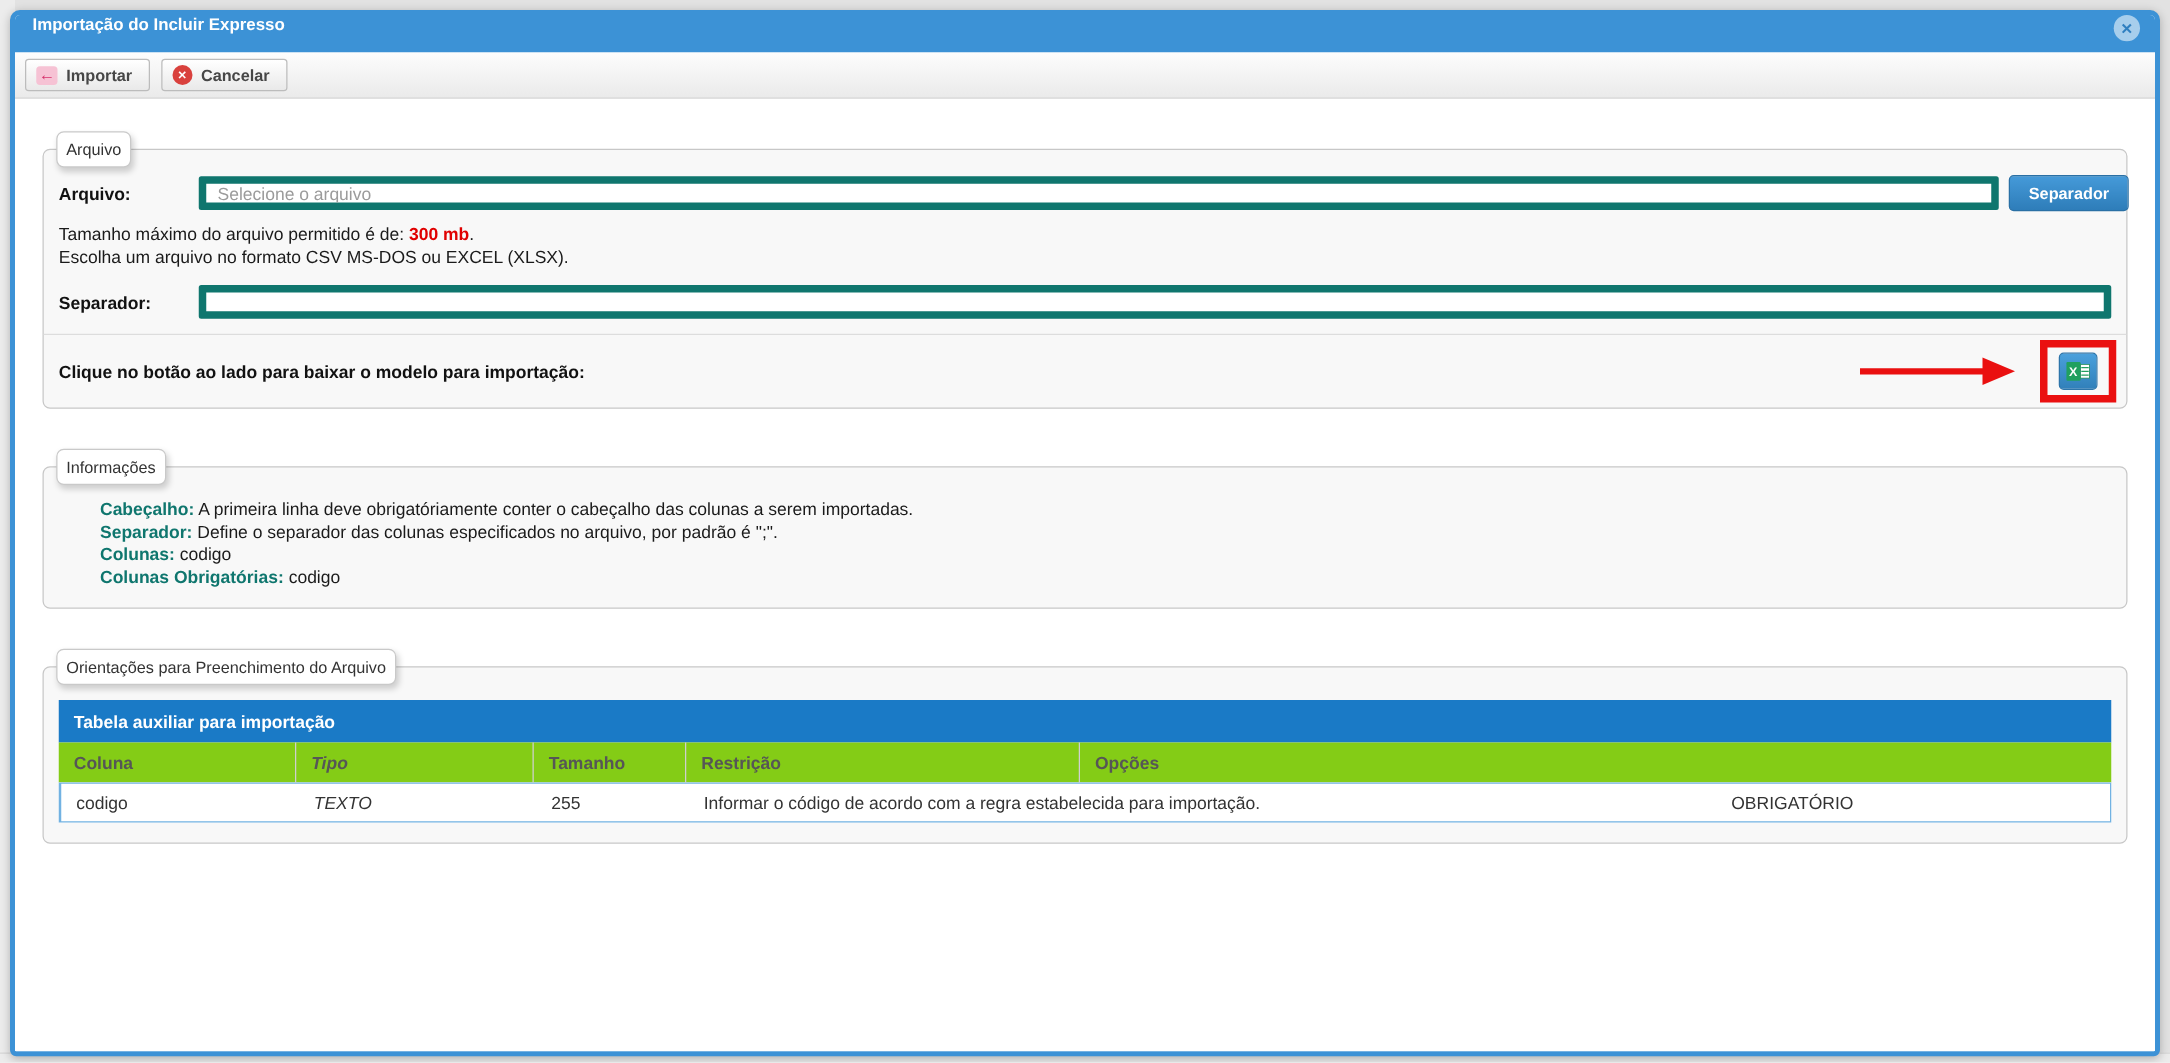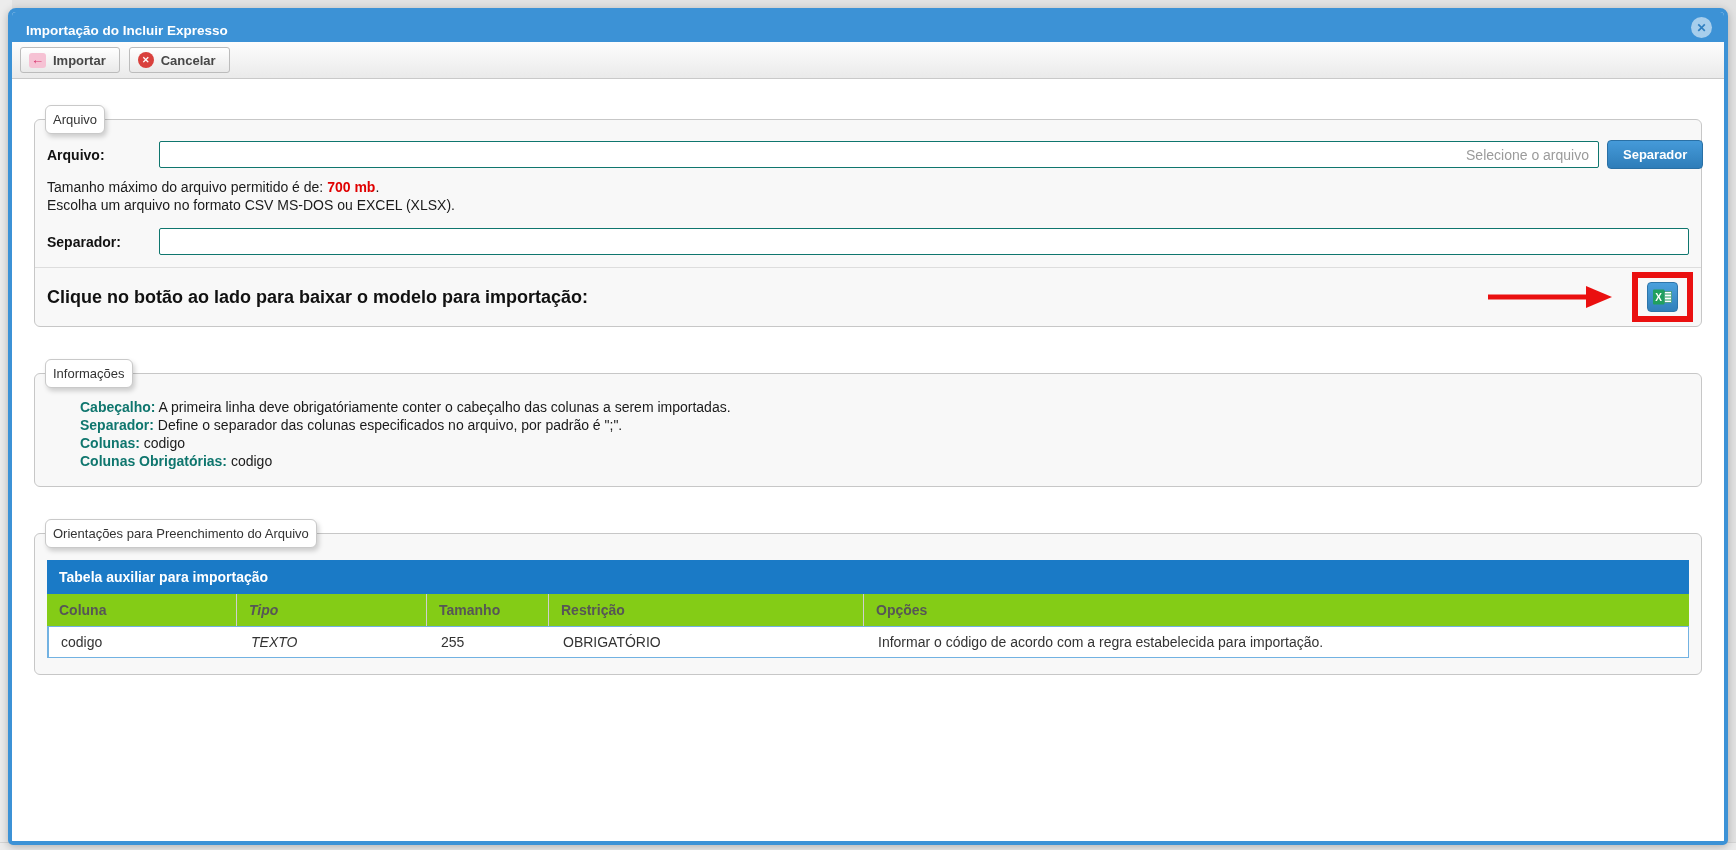--- a/index.html
+++ b/index.html
@@ -7,21 +7,21 @@
   body { background:#e2e2e2; position:relative; overflow:hidden; }
 
   
   .bg-strip { position:absolute; left:0; top:0; bottom:0; width:12px; background:#ececec; }
   .bg-bottom { position:absolute; left:0; right:0; bottom:0; height:8px; background:#ececec; border-top:1px solid #d5d5d5; }
 
   .modal { position:absolute; left:8px; top:8px; width:1720px; height:837px;
            background:#ffffff; border:4px solid #3c92d6; border-radius:8px 8px 5px 5px;
            display:flex; flex-direction:column; overflow:hidden; box-shadow:0 2px 8px rgba(0,0,0,.25); }
 
-  .titlebar { background:#3c92d6; color:#fff; height:30px; display:flex; align-items:flex-end;
+  .titlebar { background:#3c92d6; color:#fff; height:30px; display:flex; align-items:flex-start;
               padding:0 12px 4px 14px; font-size:13.5px; font-weight:bold; flex:0 0 auto; }
   .close-btn { margin-left:auto; width:21px; height:21px; border-radius:50%;
                background:rgba(255,255,255,.55); color:#2f7fc0; font-size:12px; font-weight:bold;
                display:flex; align-items:center; justify-content:center; cursor:pointer; }
 
   .toolbar { background:linear-gradient(#fdfdfd,#eaeaea); border-bottom:1px solid #c9c9c9;
              padding:5px 8px; display:flex; gap:9px; flex:0 0 auto; }
   .tb-btn { display:inline-flex; align-items:center; gap:7px; padding:4px 13px 4px 8px;
             background:linear-gradient(#ffffff,#e9e9e9); border:1px solid #bcbcbc; border-radius:3px;
             font-size:13px; font-weight:bold; color:#474747; cursor:pointer; }
@@ -33,37 +33,37 @@
   .content { flex:1 1 auto; padding:40px 22px 0 22px; background:#fff; overflow:hidden; }
 
   .panel { position:relative; border:1px solid #c7c7c7; border-radius:6px; background:#f8f8f8;
            padding:20px 12px 14px 12px; margin-bottom:46px; }
   .panel-tab { position:absolute; top:-15px; left:10px; background:#fff; border:1px solid #c9c9c9;
                border-radius:6px; padding:6px 7px; font-size:13px; color:#333;
                box-shadow:2px 3px 5px rgba(0,0,0,.18); cursor:pointer; white-space:nowrap; }
 
   .form-row { display:flex; align-items:center; }
   .form-label { width:112px; flex:0 0 112px; font-weight:bold; font-size:14px; color:#111; }
-  .text-input { height:27px; border:1px solid #0f766e; border-radius:2px; background:#fff;
-                padding:0 9px; font-size:14px; font-family:"Liberation Sans",sans-serif; color:#333;text-align:right; }
+  .text-input { height:27px; border:6px solid #0f766e; border-radius:2px; background:#fff;
+                padding:0 9px; font-size:14px; font-family:"Liberation Sans",sans-serif; color:#333; }
   .text-input::placeholder { color:#9b9b9b; }
   .input-file { flex:0 0 auto; width:1440px; }
   .input-sep { flex:1 1 auto; }
   .btn-select { margin-left:8px; background:linear-gradient(#459ad9,#2e7db9); color:#fff;
                 font-size:13px; font-weight:bold; border:1px solid #2a70a5; border-radius:4px;
                 padding:6px 15px; cursor:pointer; }
 
   .help-block { margin:9px 0 14px 0; font-size:14px; color:#1a1a1a; line-height:18px; }
   .red-strong { color:#e00000; font-weight:bold; }
 
   .sep-row { margin-top:14px; }
 
   .download-row { display:flex; align-items:center; margin:12px -12px -14px -12px;
                   padding:4px 8px 4px 12px; border-top:1px solid #ddd; min-height:54px; }
-  .download-text { font-weight:bold; font-size:18px; color:#111; }
+  .download-text { font-weight:bold; font-size:14px; color:#111; }
   .download-right { margin-left:auto; display:flex; align-items:center; }
   .red-arrow { display:block; }
   .red-box { border:6px solid #ea1010; padding:4px 9px; margin-left:16px; display:inline-flex;
              background:transparent; }
   .btn-excel { width:31px; height:30px; background:linear-gradient(#4aa0dc,#3180ba);
                border:1px solid #2d75aa; border-radius:4px; display:flex; align-items:center;
                justify-content:center; cursor:pointer; }
 
   .info-lines { font-size:14px; color:#1a1a1a; line-height:18px; padding:4px 0 2px 0; }
   .info-lines p { margin:0; }
@@ -111,21 +111,21 @@
     <div class="panel">
       <span class="panel-tab">Arquivo</span>
 
       <div class="form-row">
         <span class="form-label">Arquivo:</span>
         <input class="text-input input-file" type="text" placeholder="Selecione o arquivo" style="">
         <button class="btn-select">Separador</button>
       </div>
 
       <div class="help-block">
-        <span>Tamanho máximo do arquivo permitido é de: </span><span class="red-strong">700 mb</span><span>.</span>
+        <span>Tamanho máximo do arquivo permitido é de: </span><span class="red-strong">300 mb</span><span>.</span>
         <br>
         <span>Escolha um arquivo no formato CSV MS-DOS ou EXCEL (XLSX).</span>
       </div>
 
       <div class="form-row sep-row">
         <span class="form-label">Separador:</span>
         <input class="text-input input-sep" type="text" value="" style="">
       </div>
 
       <div class="download-row">
@@ -170,20 +170,20 @@
           <div class="cell c1">Coluna</div>
           <div class="cell c2">Tipo</div>
           <div class="cell c3">Tamanho</div>
           <div class="cell c4">Restrição</div>
           <div class="cell c5">Opções</div>
         </div>
         <div class="grid-row">
           <div class="cell c1">codigo</div>
           <div class="cell c2">TEXTO</div>
           <div class="cell c3 num">255</div>
+          <div class="cell c5">Informar o código de acordo com a regra estabelecida para importação.</div>
           <div class="cell c4">OBRIGATÓRIO</div>
-          <div class="cell c5">Informar o código de acordo com a regra estabelecida para importação.</div>
         </div>
       </div>
     </div>
 
   </div>
 </div>
 
 </body></html>

